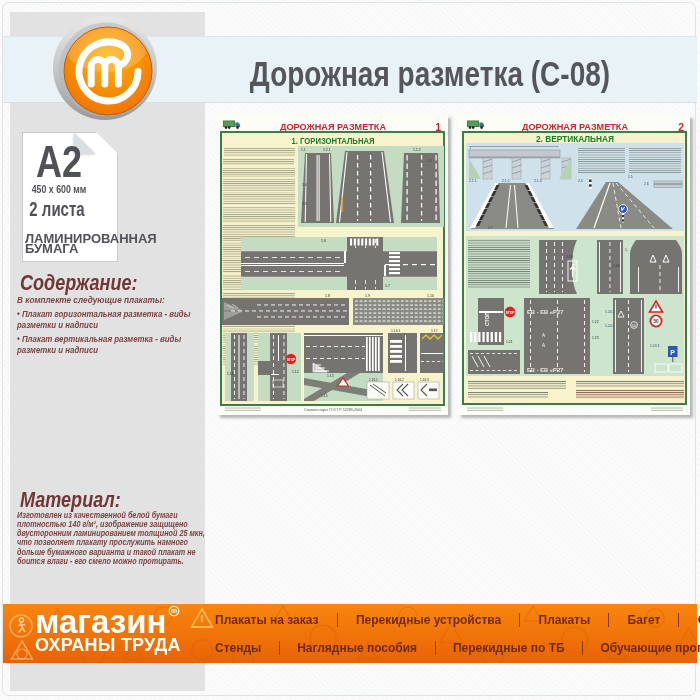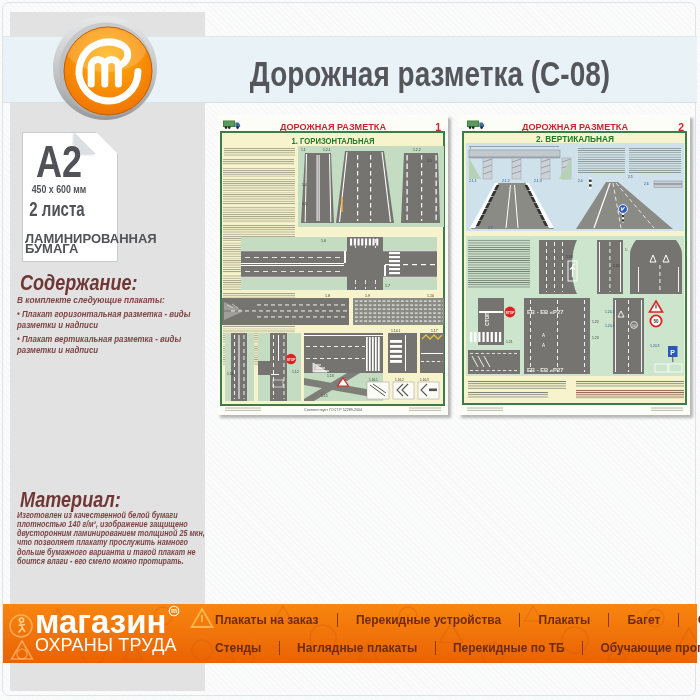--- a/index.html
+++ b/index.html
@@ -17,21 +17,21 @@
 .a2sub { position:absolute; left:22px; top:184px; width:74px; text-align:center; font-size:10px; font-weight:bold; color:#515257; transform:scaleX(0.88); }
 .sheets { position:absolute; left:17px; top:198px; width:80px; text-align:center; font-size:20px; font-weight:bold; color:#515257; transform:scaleX(0.75); }
 .lam { position:absolute; left:25px; top:234px; width:90px; text-align:left; font-size:13px; font-weight:bold; color:#515257; line-height:10px; }
 .mhead { position:absolute; left:20px; font-size:22px; font-weight:bold; font-style:italic; color:#703737; transform:scaleX(0.82); transform-origin:left center; }
 .mtext { position:absolute; left:17px; font-size:10.3px; font-weight:bold; font-style:italic; color:#7d4343; line-height:11.6px; transform:scaleX(0.84); transform-origin:left top; }
 #poster1 { position:absolute; left:217px; top:115px; box-shadow:2.5px 2.5px 2.5px rgba(100,100,100,0.45); }
 #poster2 { position:absolute; left:458px; top:115px; box-shadow:2.5px 2.5px 2.5px rgba(100,100,100,0.45); }
 #bar { position:absolute; left:3px; top:604px; width:694px; height:59px; background:linear-gradient(#f8860f, #ea6204); }
 #barwm { position:absolute; left:0; top:0; width:694px; height:59px; }
 #brand1 { position:absolute; left:35px; top:603px; font-size:33px; font-weight:bold; color:#fff; letter-spacing:0px; }
-#brand2 { position:absolute; left:35px; top:635px; font-size:18px; font-weight:normal; color:#fff; letter-spacing:0.2px; }
+#brand2 { position:absolute; left:35px; top:635px; font-size:18px; font-weight:bold; color:#fff; letter-spacing:0.2px; }
 #brandr { position:absolute; left:168px; top:605px; }
 .mrow { position:absolute; left:215px; width:529px; height:20px; display:flex; align-items:center; justify-content:space-between; white-space:nowrap; }
 .mitem { display:flex; align-items:center; font-size:12px; font-weight:bold; color:#6e2b10; }
 .mdiv { width:1px; height:14px; background:#8a3a12; }
 </style></head>
 <body>
 
 <div id="page"></div>
 
 <div id="pageborder"></div>
@@ -838,21 +838,21 @@
       <span>Стенды</span>
     </div>
 </div>
 
 <div class="mrow" style="top:638px;">
 <div class="mitem">
       <span>Стенды</span>
     </div>
     <div class="mdiv"></div>
     <div class="mitem">
-      <span>Наглядные плакаты</span>
+      <span>Наглядные пособия</span>
     </div>
     <div class="mdiv"></div>
     <div class="mitem">
       <span>Перекидные по ТБ</span>
     </div>
     <div class="mdiv"></div>
     <div class="mitem">
       <span>Обучающие программы</span>
     </div>
 </div>

